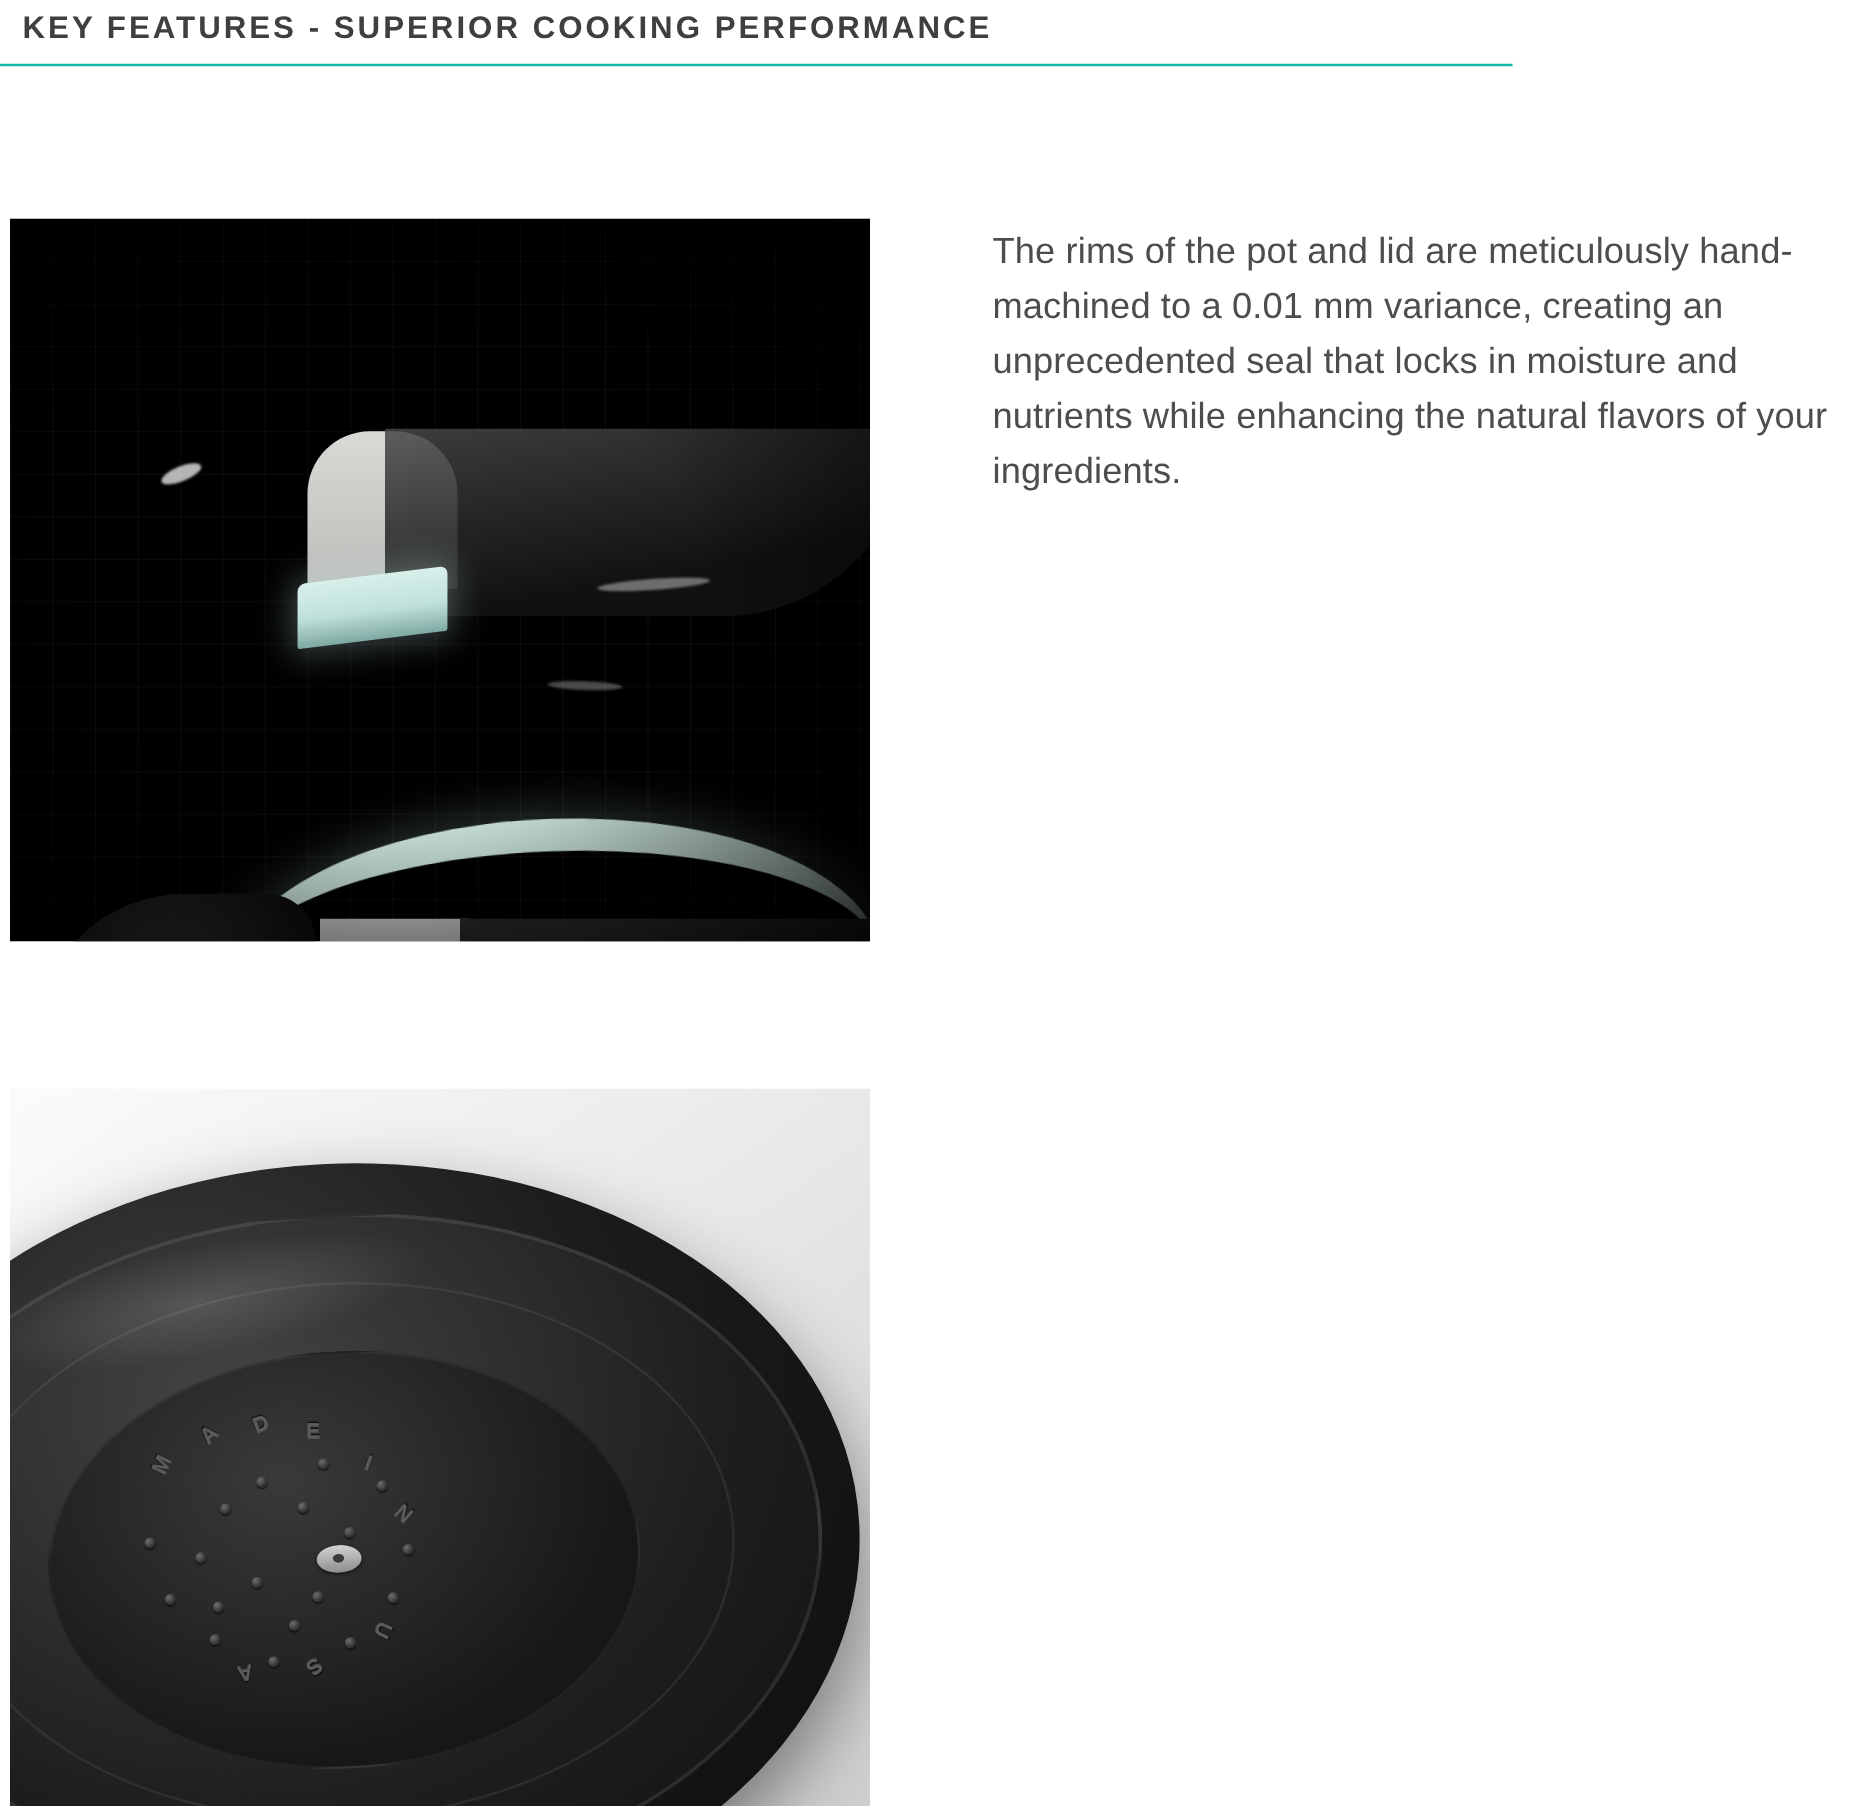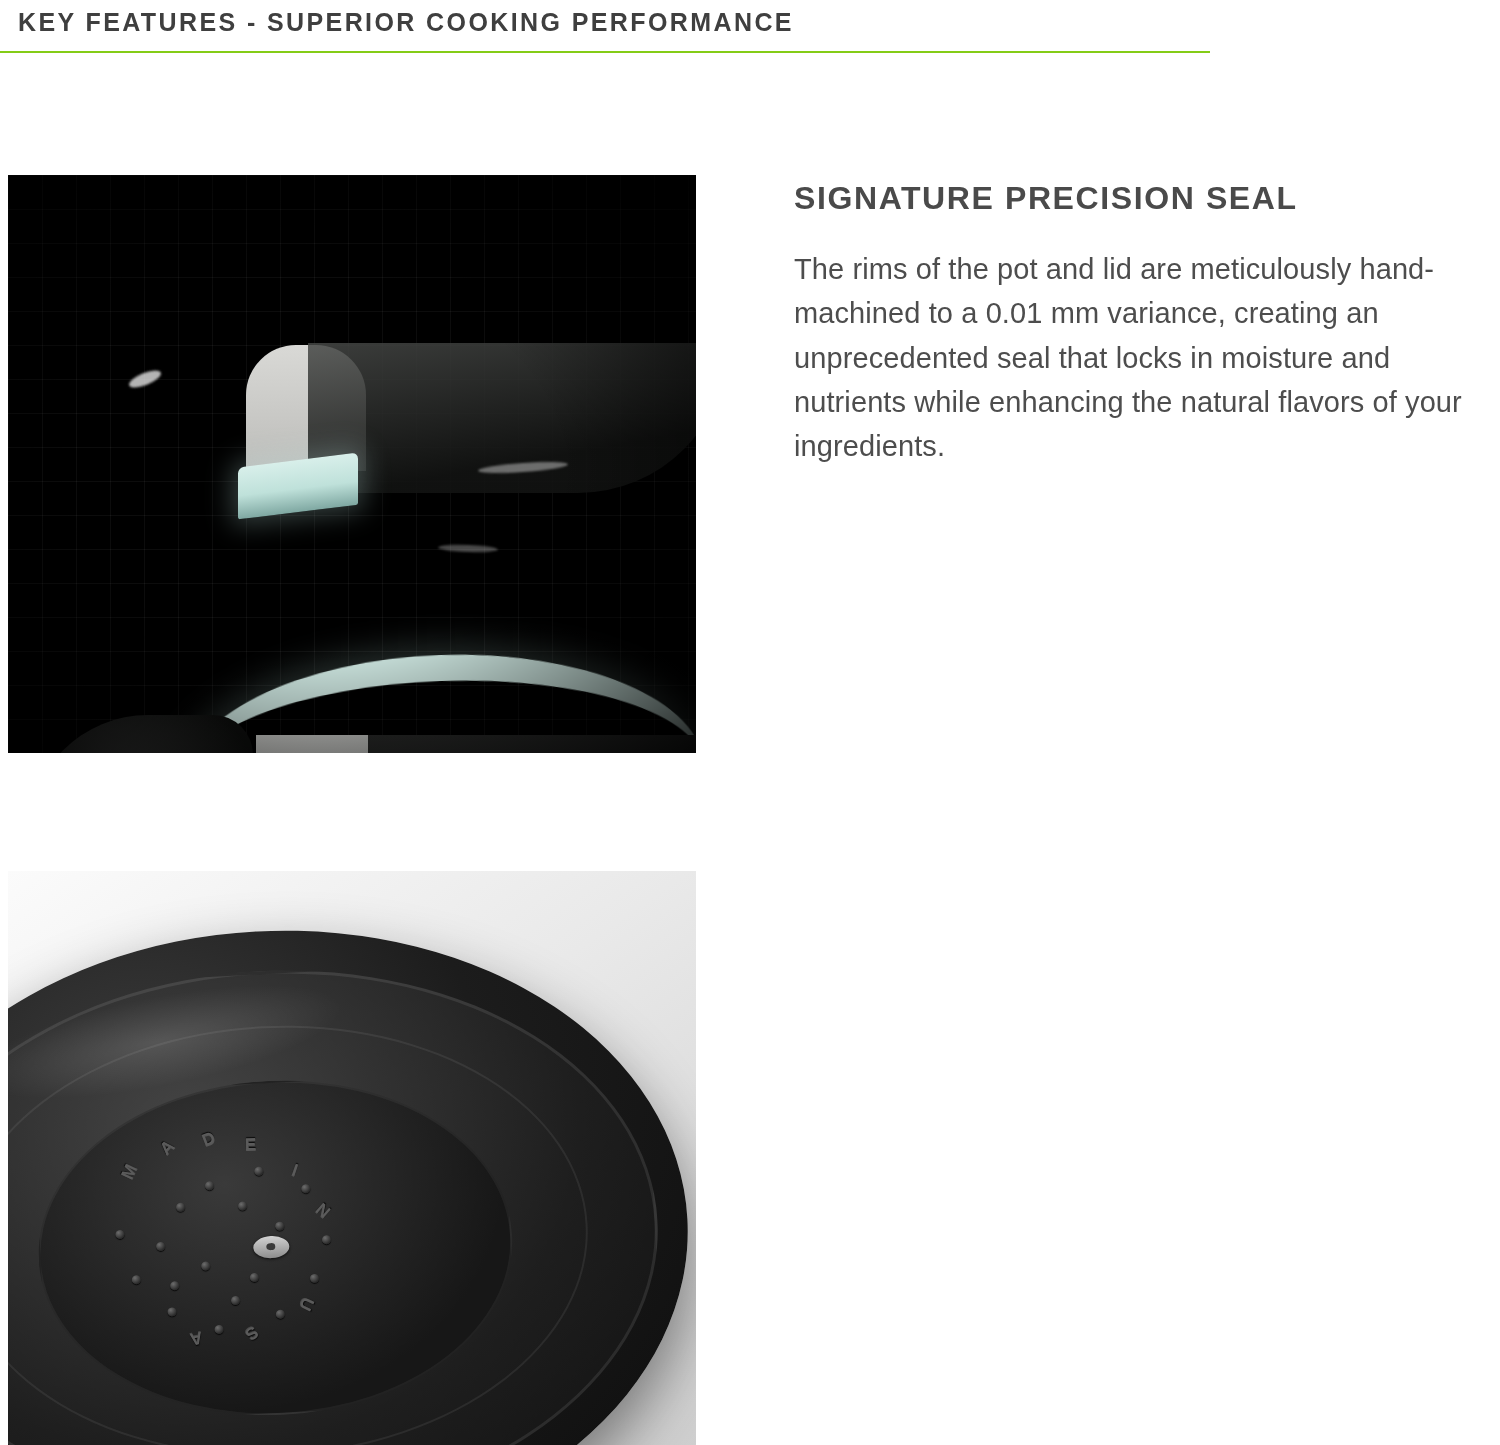--- a/index.html
+++ b/index.html
@@ -18,21 +18,21 @@
   .page {
     position: relative;
     width: 1500px;
     height: 1445px;
     box-sizing: border-box;
   }
 
   
   .header {
     padding: 8px 0 14px 18px;
-    border-bottom: 2px solid #84cc16;
+    border-bottom: 2px solid #14b8a6;
     margin-right: 290px;
   }
   .header-title {
     font-size: 25px;
     font-weight: bold;
     letter-spacing: 2.4px;
     color: #3f3f3f;
     text-transform: uppercase;
     white-space: nowrap;
   }
@@ -289,21 +289,20 @@
         <div class="glow-arc"></div>
         <div class="body-wall"></div>
         <div class="body-dark"></div>
         <div class="handle"></div>
         <div class="spec-a"></div>
         <div class="spec-b"></div>
         <div class="spec-c"></div>
         <div class="vignette"></div>
       </div>
       <div class="feature-text">
-        <h2 class="feature-heading">SIGNATURE PRECISION SEAL</h2>
         <p class="feature-body">The rims of the pot and lid are meticulously hand-machined to a 0.01 mm variance, creating an unprecedented seal that locks in moisture and nutrients while enhancing the natural flavors of your ingredients.</p>
       </div>
     </div>
 
     <div class="feature-row">
       <div class="feature-media img-lid">
         <div class="lid-outer">
           <div class="lid-rim"></div>
           <div class="lid-ring2"></div>
           <div class="lid-inner"></div>

